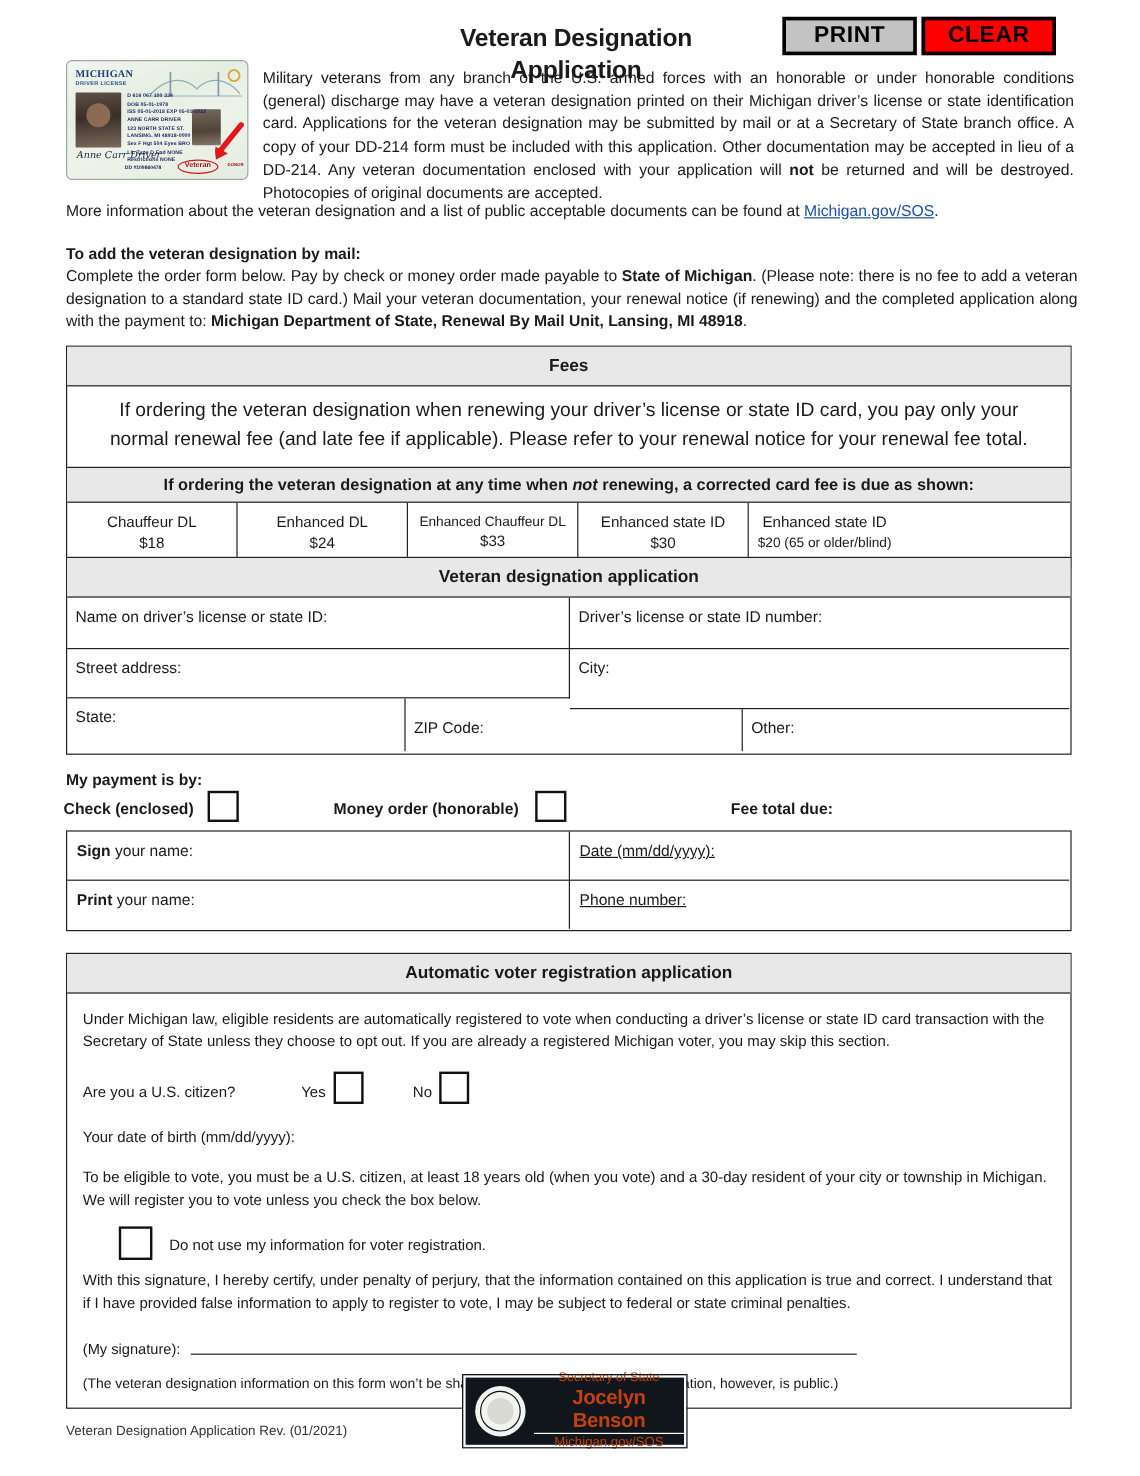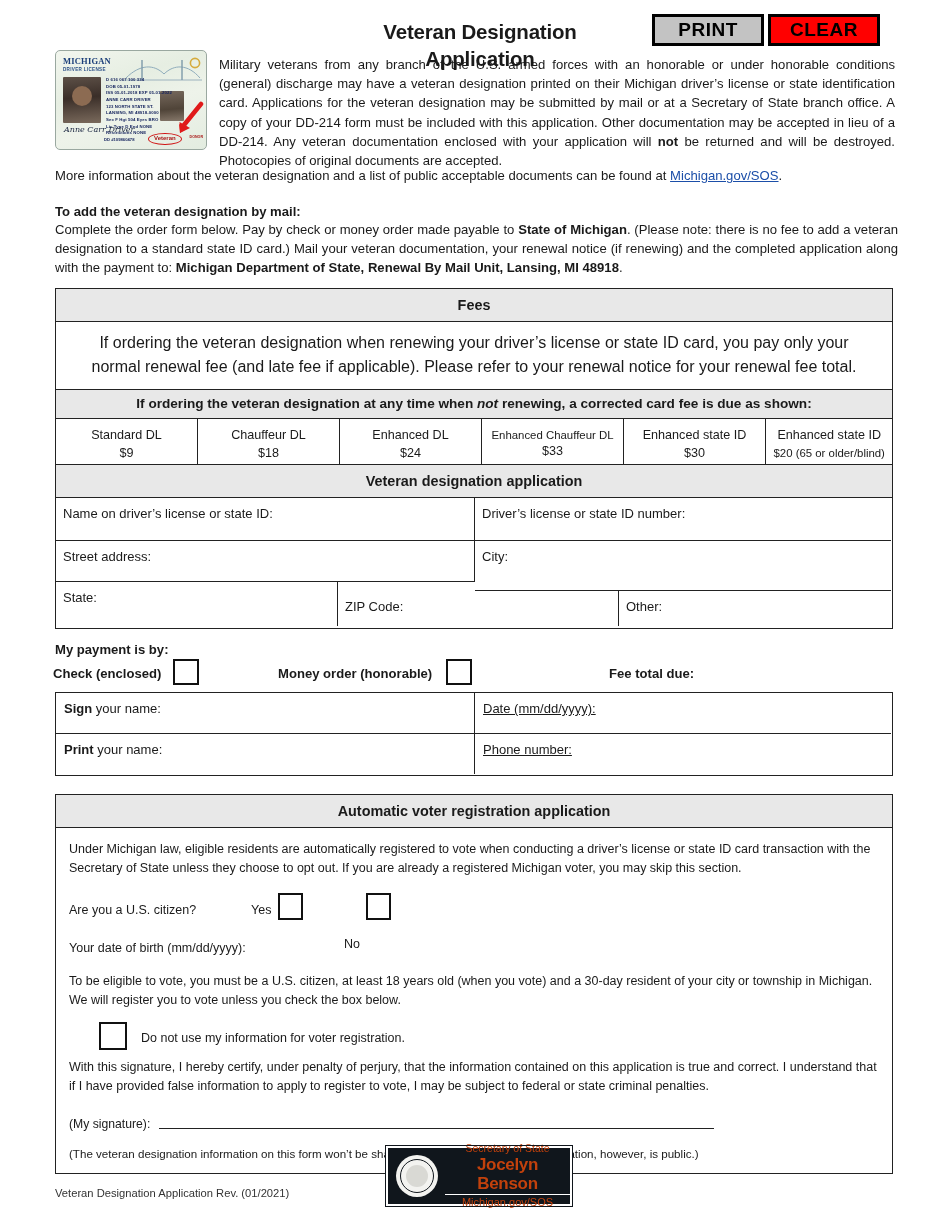--- a/index.html
+++ b/index.html
@@ -313,24 +313,20 @@
   <div class="tbl" style="top:288px;">
     <div class="thead">Fees</div>
     <div class="trow-note">
       <div>If ordering the veteran designation when renewing your driver’s license or state ID card, you pay only your</div>
       <div>normal renewal fee (and late fee if applicable). Please refer to your renewal notice for your renewal fee total.</div>
     </div>
     <div class="thead sub">
       <span>If ordering the veteran designation at any time when </span><i>not</i><span> renewing, a corrected card fee is due as shown:</span>
     </div>
     <div class="feecols">
-      <div class="feecol fc0">
-        <div>Standard DL</div>
-        <div>$9</div>
-      </div>
       <div class="feecol fc1">
         <div>Chauffeur DL</div>
         <div>$18</div>
       </div>
       <div class="feecol fc2">
         <div>Enhanced DL</div>
         <div>$24</div>
       </div>
       <div class="feecol fc3">
         <div class="small">Enhanced Chauffeur DL</div>
@@ -406,21 +402,21 @@
 
   <div class="tbl" style="top:794px;">
     <div class="thead">Automatic voter registration application</div>
     <div class="voter-body">
       <p>Under Michigan law, eligible residents are automatically registered to vote when conducting a driver’s license or state ID card transaction with the Secretary of State unless they choose to opt out. If you are already a registered Michigan voter, you may skip this section.</p>
       <div class="vgap"></div>
       <div class="vrow">
         <div class="vlab" style="left:0;">Are you a U.S. citizen?</div>
         <div class="vlab" style="left:182px;">Yes</div>
         <div class="vchk" style="left:209px;"></div>
-        <div class="vlab" style="left:275px;margin-top:34px;">No</div>
+        <div class="vlab" style="left:275px;">No</div>
         <div class="vchk" style="left:297px;"></div>
       </div>
       <div style="height:12px"></div>
       <div>
         <span>Your date of birth (mm/dd/yyyy):</span>
         <span></span>
       </div>
       <div class="vgap"></div>
       <p>To be eligible to vote, you must be a U.S. citizen, at least 18 years old (when you vote) and a 30-day resident of your city or township in Michigan. We will register you to vote unless you check the box below.</p>
       <div class="optout">

